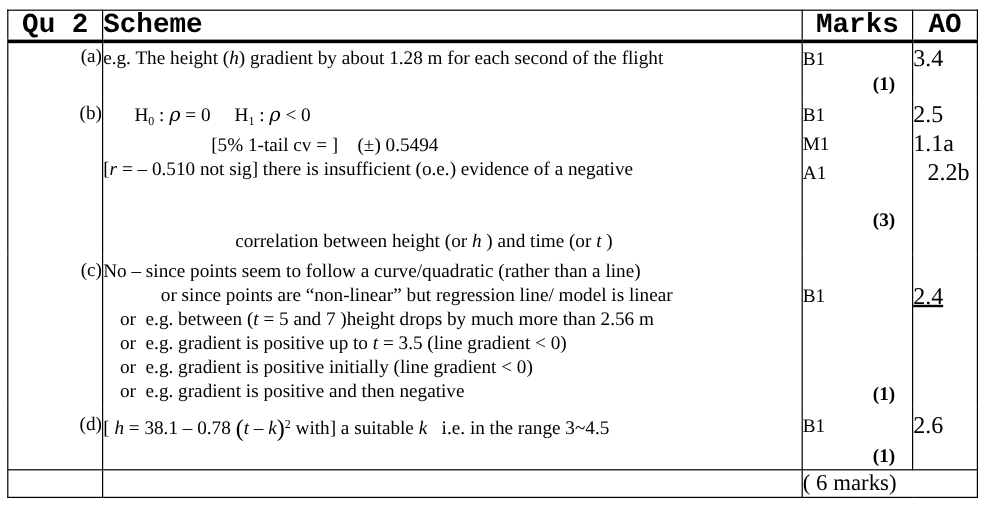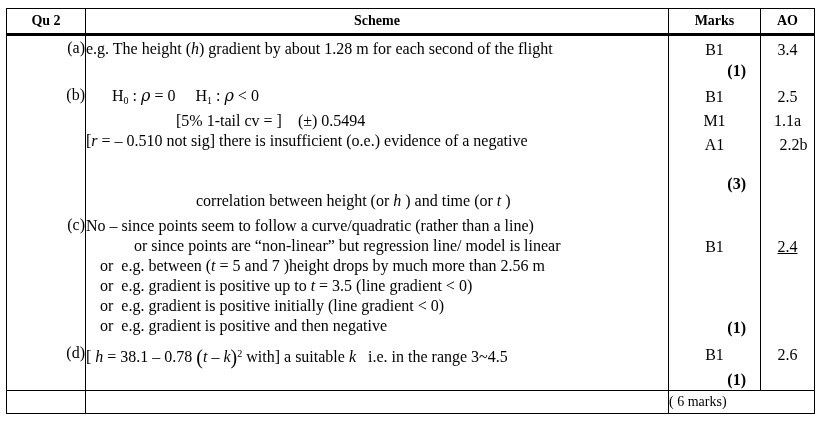--- a/index.html
+++ b/index.html
@@ -36,48 +36,49 @@
   
   col.c-qu     { width: 79px; }
   col.c-scheme { width: 583px; }
   col.c-marks  { width: 92px; }
   col.c-ao     { width: 54px; }
 
   
   tr.head td {
     border-bottom: 3px solid #000000;
     font-weight: bold;
-    font-size: 14px;
+    font-size: 23px;
     height: 24px;
     line-height: 24px;
     text-align: center;
+    font-family: Liberation Mono, monospace;
   }
   tr.head td.qu     { text-align: center; }
-  tr.head td.scheme { text-align: center; }
+  tr.head td.scheme { text-align: left; }
 
   
   td.qu {
     text-align: right;
     font-weight: bold;
     font-size: 16px;
     padding-right: 6px;
   }
   td.scheme {
     font-size: 16px;
     padding-left: 8px;
     padding-right: 4px;
     line-height: 20px;
   }
   td.marks {
     font-size: 16px;
     padding-left: 7px;
     line-height: 21px;
   }
   td.ao {
-    font-size: 16px;
+    font-size: 20px;
     padding-left: 7px;
     line-height: 21px;
   }
 
   
   .u   { }
   i    { font-style: italic; }
   sub  { font-size: 10px; vertical-align: -0.28em; }
   sup  { font-size: 10px; vertical-align: 0.55em; }
   .rho { font-family: "DejaVu Serif", serif; font-style: italic; }
@@ -87,24 +88,24 @@
     font-size: 20px;
     vertical-align: -0.08em;
     font-family: "Liberation Serif", serif;
   }
   .marks-sub {
     display: block;
     text-align: right;
     font-weight: bold;
     padding-right: 14px;
   }
-  .marks-val { display: block; text-align: center; }
+  .marks-val { display: block; }
   .total-row td {
     font-weight: bold;
-    font-size: 14px;
+    font-size: 19px;
     text-align: left;
     padding-left: 7px;
     height: 22px;
     line-height: 22px;
   }
 </style>
 </head>
 <body>
 
 <div id="sheet">

